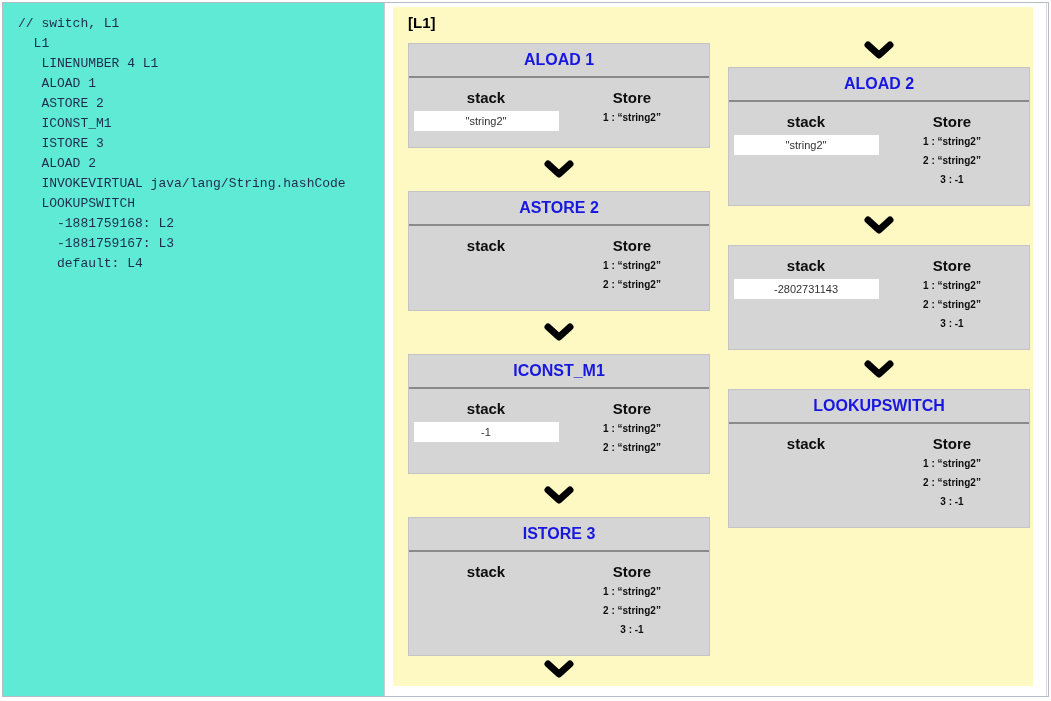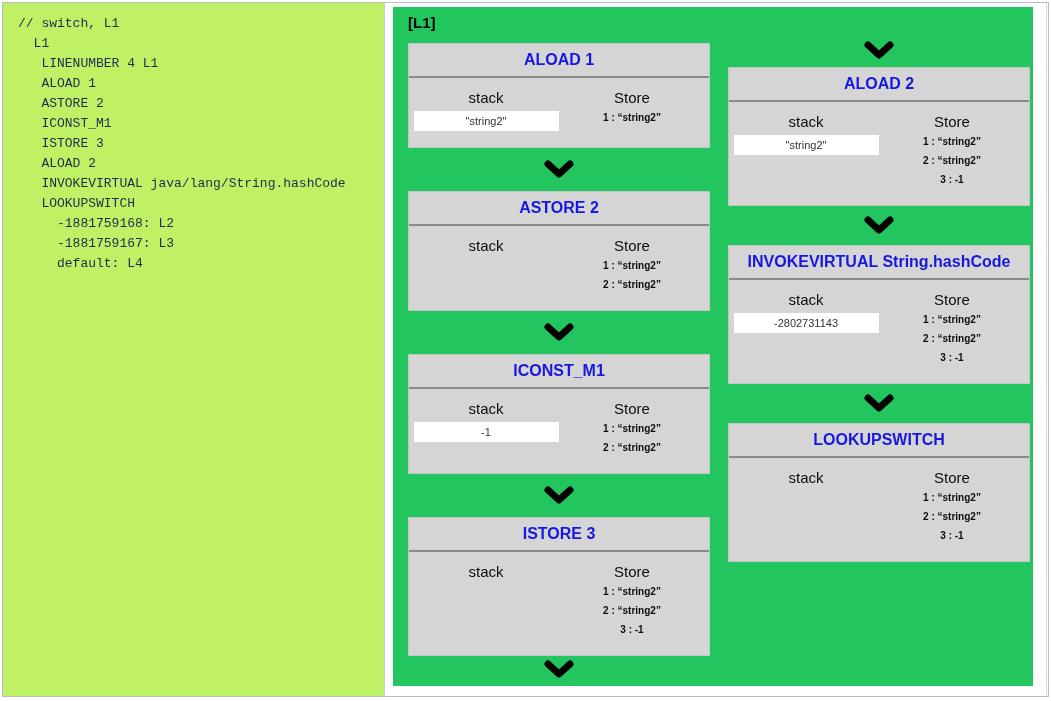--- a/index.html
+++ b/index.html
@@ -7,55 +7,55 @@
     width:1051px;height:701px;position:relative;background:#fff;
     font-family:"Liberation Sans",sans-serif;overflow:hidden;
   }
   .outer-border{
     position:absolute;left:2px;top:2px;right:2px;bottom:4px;
     border:1.5px solid #b4bcc7;pointer-events:none;z-index:5;
   }
   
   .source-panel{
     position:absolute;left:2px;top:2px;width:383px;bottom:5px;
-    background:#bef264;border-right:1px solid #c8cdd4;box-sizing:border-box;
+    background:#5eead4;border-right:1px solid #c8cdd4;box-sizing:border-box;
     padding:12px 0 0 16px;
   }
   .source-panel pre{
     margin:0;font-family:"Liberation Mono",monospace;
     font-size:13px;line-height:20px;color:#1f2c4e;
   }
   
   .flow-panel{
     position:absolute;left:386px;top:3px;right:4px;bottom:5px;
     background:#fff;border-right:1px solid #d6d9de;box-sizing:border-box;
   }
   .flow-canvas{
     position:absolute;left:7px;top:4px;right:13px;bottom:10px;
-    background:#22c55e;
+    background:#fef9c3;
   }
   .block-label{
     position:absolute;left:15px;top:7px;
     font-size:15px;font-weight:700;color:#000;
   }
   .flow-col{position:absolute;width:302px;display:flex;flex-direction:column;}
   .col1{left:15px;top:36px;}
   .col2{left:335px;top:26px;}
   
   .card{
     background:#d5d5d5;border:1px solid #c4c4c4;box-sizing:border-box;
   }
   .card-header{
     height:32px;line-height:32px;text-align:center;
     font-size:16px;font-weight:700;color:#1717e0;
     border-bottom:2px solid #8a8a8a;white-space:nowrap;overflow:hidden;
   }
   .card-body{display:flex;padding:10px 4px 16px;}
   .stack-col,.store-col{flex:1;text-align:center;min-width:0;}
-  .col-label{font-size:15px;font-weight:400;color:#0d0d0d;line-height:20px;}
+  .col-label{font-size:15px;font-weight:700;color:#0d0d0d;line-height:20px;}
   .stack-box{
     width:145px;height:20px;margin:3px auto 0;background:#fff;
     font-size:11px;line-height:20px;color:#333;overflow:hidden;white-space:nowrap;
   }
   .stack-box.empty{visibility:hidden;height:0;margin:0;}
   .store-line{font-size:10px;font-weight:700;color:#0d0d0d;line-height:19px;white-space:nowrap;}
   
   .arrow{display:flex;align-items:center;justify-content:center;height:43px;flex:none;}
   .col2 .arrow{height:39px;}
   .arrow.leading{height:34px;}
@@ -195,21 +195,20 @@
               </div>
       </div>
     </div>
   </div>
 <div class="arrow">
           <svg width="30" height="19" viewBox="0 0 30 19">
             <path d="M4 4 L15 14 L26 4" fill="none" stroke="#000" stroke-width="7" stroke-linecap="round" stroke-linejoin="round"></path>
           </svg>
         </div>
   <div class="card">
-    <div class="card-header">INVOKEVIRTUAL String.hashCode</div>
     <div class="card-body">
       <div class="stack-col">
         <div class="col-label stack-label">stack</div>
         <div class="stack-box">-2802731143</div>
       </div>
       <div class="store-col">
         <div class="col-label store-label">Store</div>
         <div class="store-lines">
                 <div class="store-line">1 : “string2”</div>
                 <div class="store-line">2 : “string2”</div>

